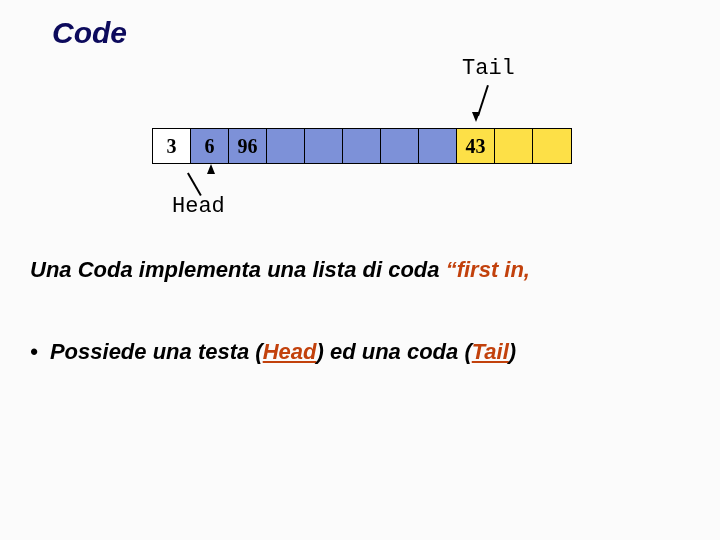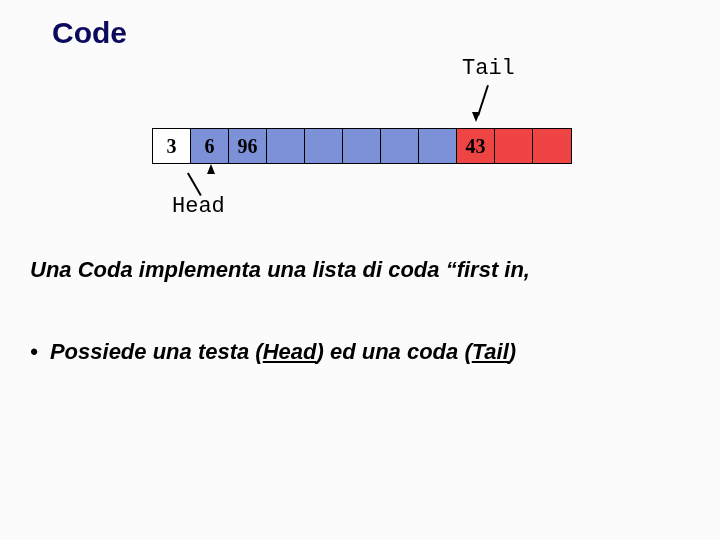--- a/index.html
+++ b/index.html
@@ -10,20 +10,21 @@
     font-family: Arial, Helvetica, sans-serif;
     position: relative;
     color: #000;
   }
   .title {
     position: absolute;
     top: 16px;
     left: 52px;
     font-size: 30px;
     font-weight: bold;
+    font-style: italic;
     color: #0c0a5c;
     text-align: right;
   }
   .tail-label {
     position: absolute;
     top: 56px;
     left: 462px;
     font-size: 22px;
     font-family: "Courier New", monospace;
   }
@@ -88,37 +89,37 @@
     border-right: 1px solid #000;
     display: flex;
     align-items: center;
     justify-content: center;
     font-family: "Times New Roman", serif;
     font-size: 20px;
     font-weight: bold;
     background: #7d91d8;
   }
   .cell:last-child { border-right: none; }
-  .cell.empty { background: #ef4444; }
+  .cell.empty { background: #fde047; }
   .cell.first { background: #fff; }
   
   .para {
     position: absolute;
     left: 30px;
     right: 30px;
     font-family: Arial, Helvetica, sans-serif;
     font-size: 22px;
     font-style: italic;
     font-weight: bold;
     line-height: 1.25;
   }
   .para1 { top: 256px; }
   .para1 .indent { display:block; margin-left: 26px; }
   .para2 { top: 338px; }
-  .em-red { color: #000000; font-weight: bold; font-style: italic; margin-top: 40px; }
+  .em-red { color: #c2410c; font-weight: bold; font-style: italic; margin-top: 40px; }
   .under { text-decoration: underline; }
 </style>
 </head>
 <body>
 
 <div class="title">Code</div>
 
 <div class="tail-label">Tail</div>
 <div class="tail-arrow-line"></div>
 <div class="arrow tail-arrow-head"></div>

